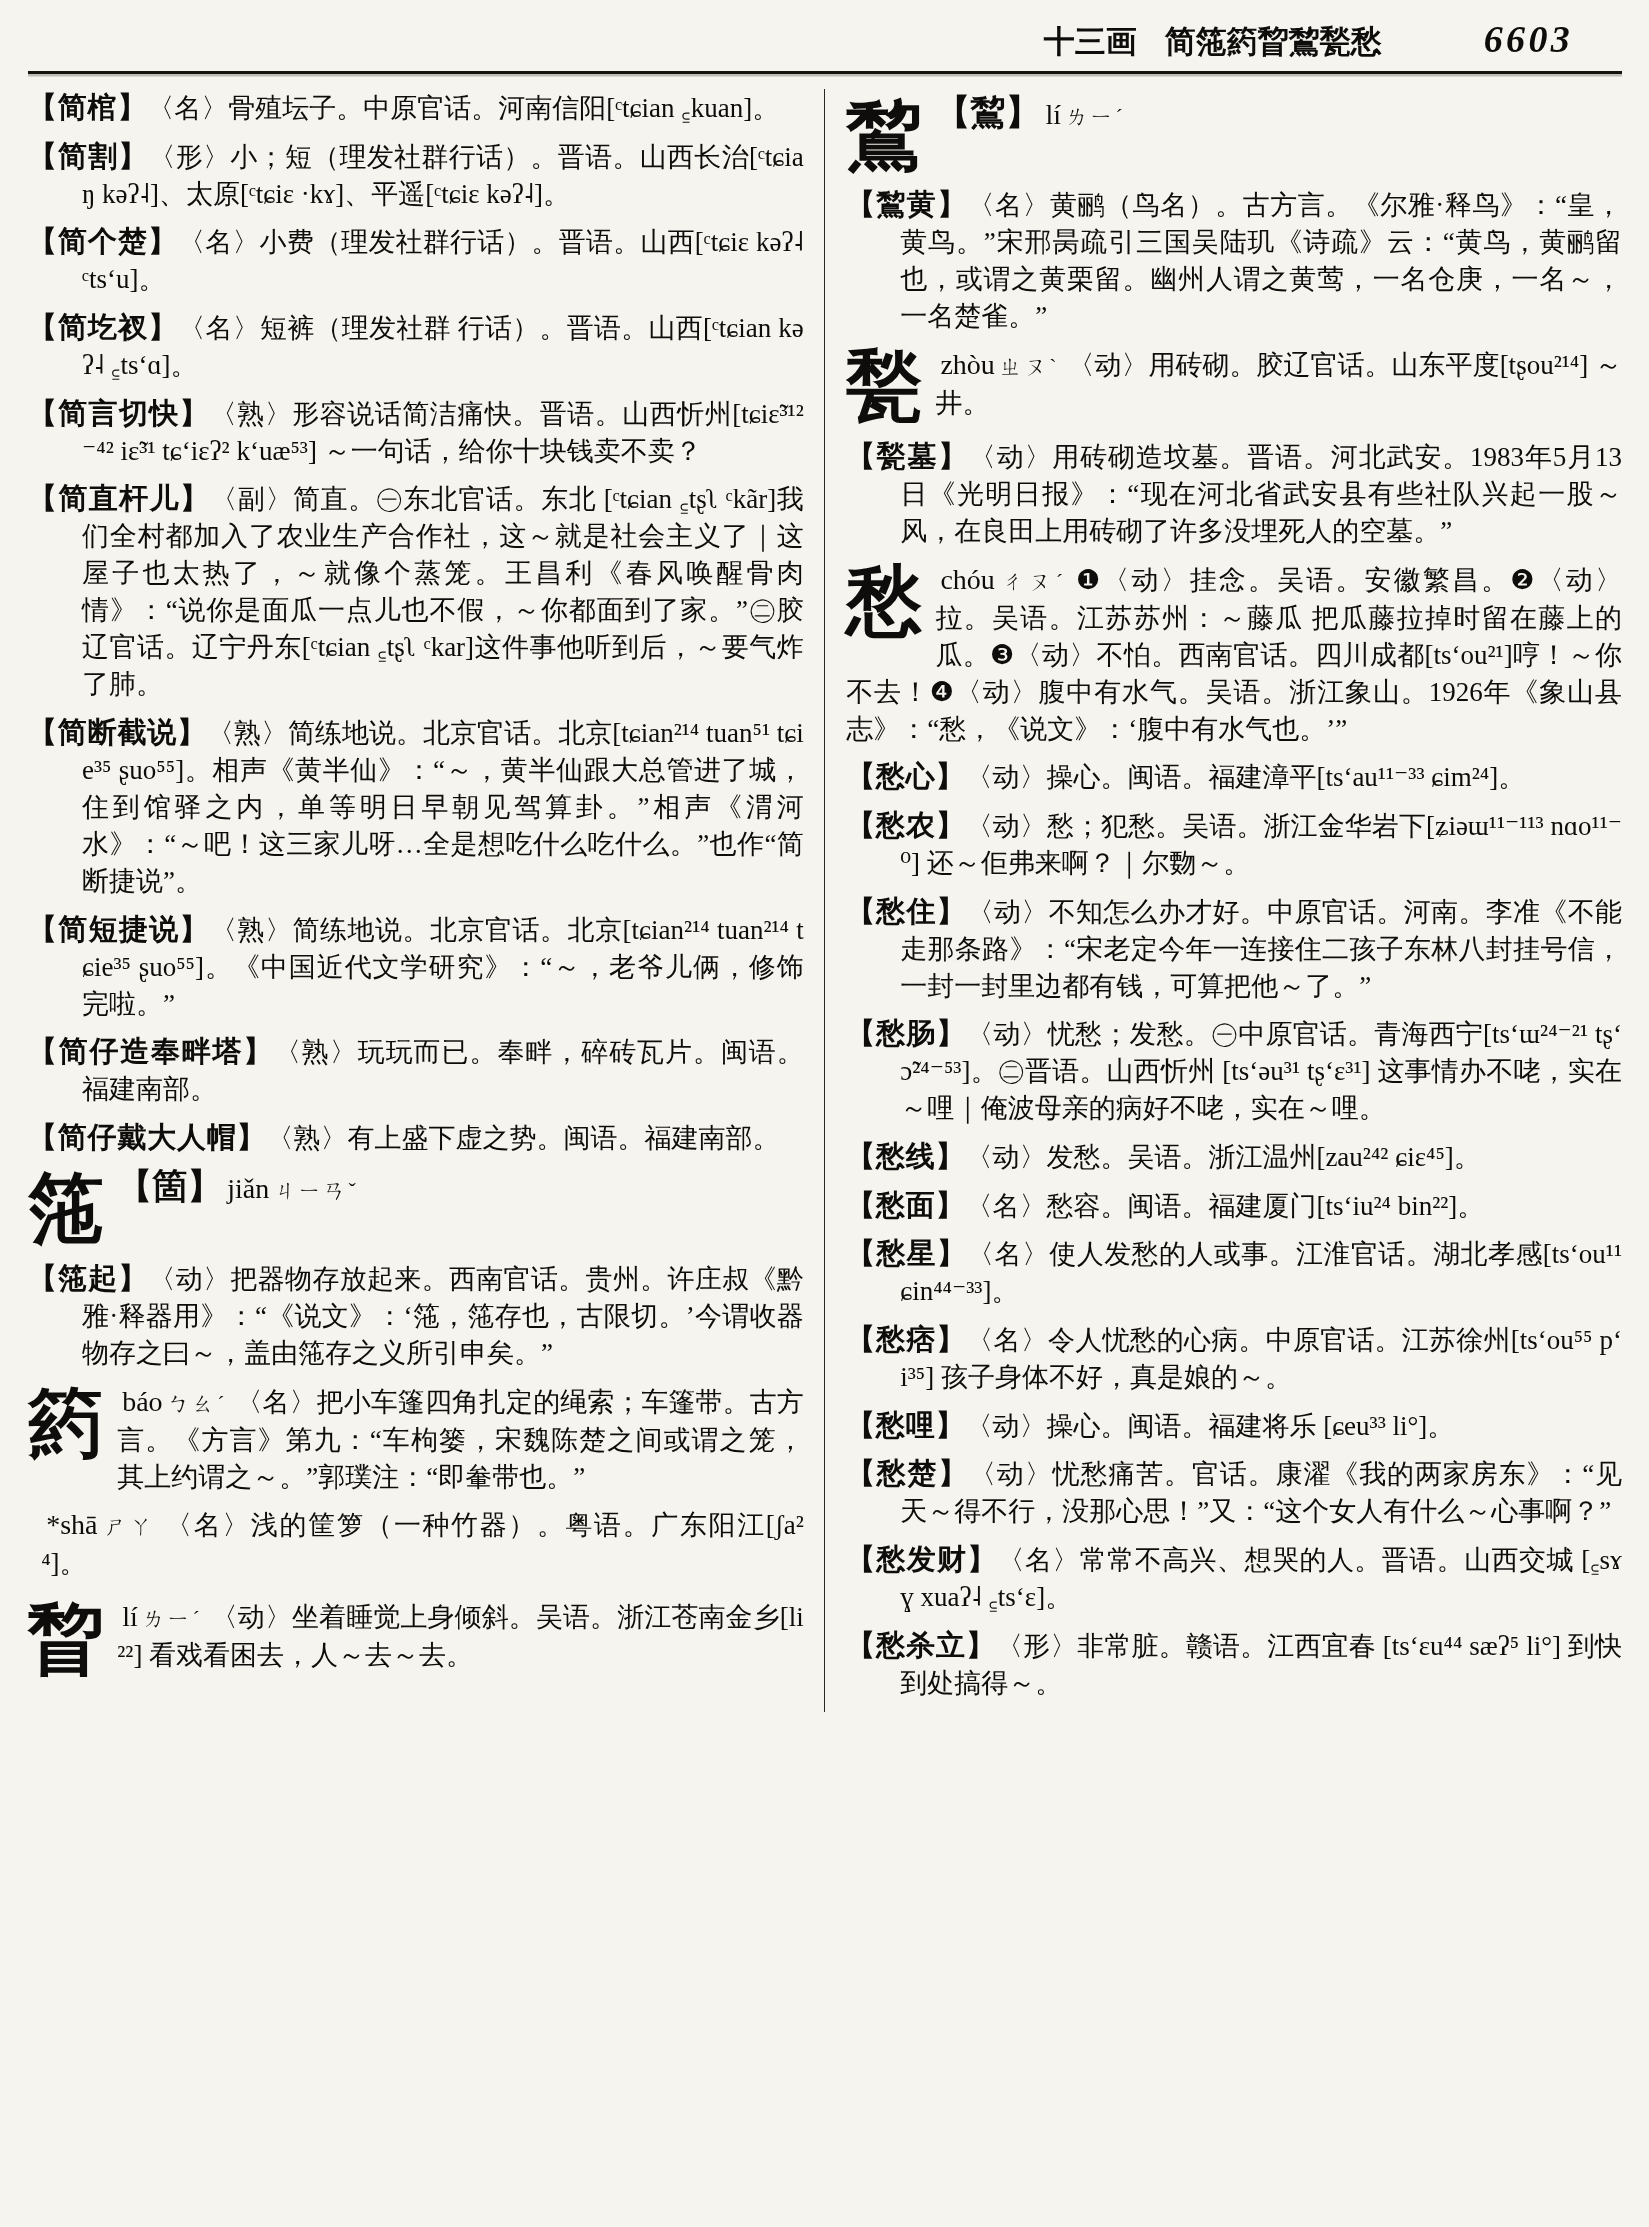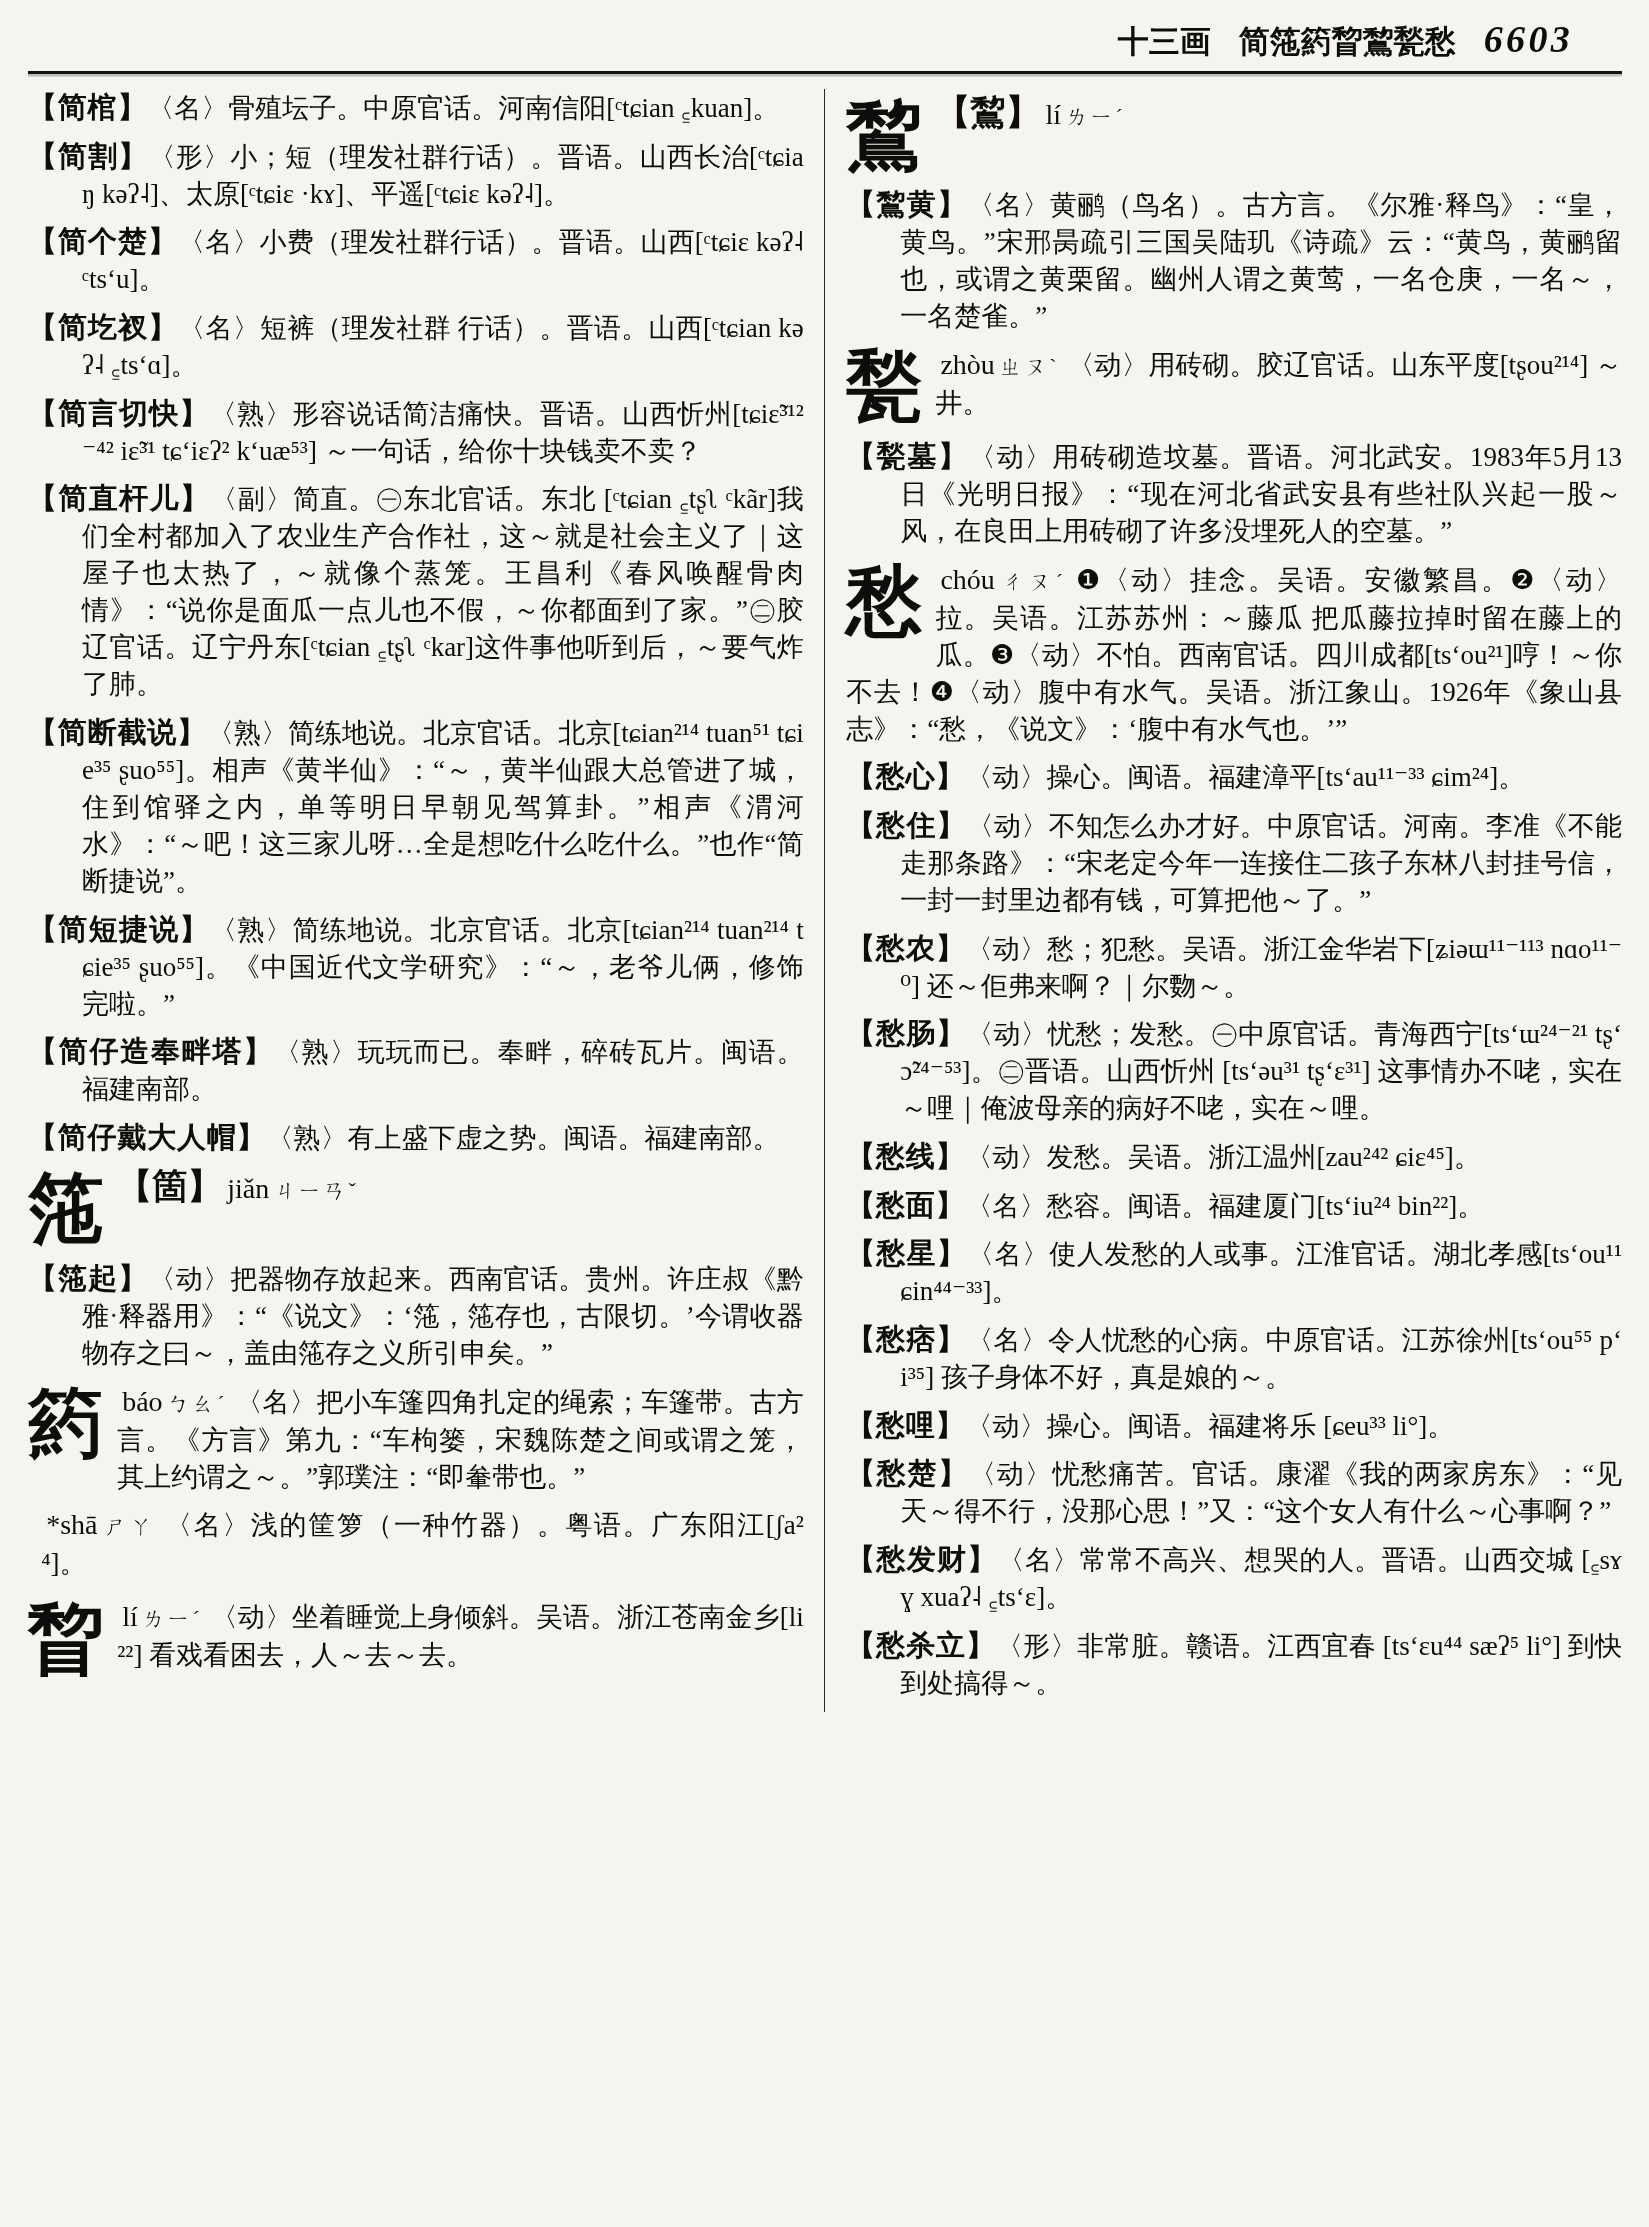--- a/index.html
+++ b/index.html
@@ -9,21 +9,21 @@
     color:#0e0d0b;
     font-family:"Liberation Serif","DejaVu Serif",serif;
     overflow:hidden;
   }
   .page{box-sizing:border-box;width:1650px;height:1991px;padding:11.5px 28px 0 28px;}
   .page-header{
     display:flex;justify-content:flex-end;align-items:baseline;
     font-size:31px;font-weight:bold;
     padding:5px 49px 8.2px 0;gap:28px;
   }
-  .hdr-page{font-style:italic;font-size:38px;letter-spacing:3.3px;}
+  .hdr-page{font-style:italic;font-size:38px;margin-left:74px;letter-spacing:3.3px;}
   .rule{height:3.3px;background:#151310;margin:0 0 15px 0;box-shadow:0 2.5px 0 rgba(20,18,14,.25);}
   .cols{display:flex;align-items:flex-start;}
   .col{width:792px;}
   .col-left{padding-right:20px;}
   .col-right{border-left:1.6px solid #2a2username8;border-left:1.6px solid #2a2824;padding-left:21.4px;}
   .entry{
     font-size:27px;line-height:37px;
     padding-left:54px;text-indent:-54px;
     margin-bottom:10.7px;
     text-align:justify;
@@ -102,22 +102,22 @@
         <span class="bigchar">甃</span><span class="pinyin">zhòu</span><span class="zhuyin">ㄓㄡˋ</span><span class="b">〈动〉用砖砌。胶辽官话。山东平度[tʂou²¹⁴] ～井。</span>
       </div>
 
       <div class="entry"><span class="w">【甃墓】</span><span class="b">〈动〉用砖砌造坟墓。晋语。河北武安。1983年5月13日《光明日报》：“现在河北省武安县有些社队兴起一股～风，在良田上用砖砌了许多没埋死人的空墓。”</span></div>
 
       <div class="entry head">
         <span class="bigchar">愁</span><span class="pinyin">chóu</span><span class="zhuyin">ㄔㄡˊ</span><span class="b">❶〈动〉挂念。吴语。安徽繁昌。❷〈动〉拉。吴语。江苏苏州：～藤瓜 把瓜藤拉掉时留在藤上的瓜。❸〈动〉不怕。西南官话。四川成都[tsʻou²¹]哼！～你不去！❹〈动〉腹中有水气。吴语。浙江象山。1926年《象山县志》：“愁，《说文》：‘腹中有水气也。’”</span>
       </div>
 
       <div class="entry"><span class="w">【愁心】</span><span class="b">〈动〉操心。闽语。福建漳平[tsʻau¹¹⁻³³ ɕim²⁴]。</span></div>
+      <div class="entry"><span class="w">【愁农】</span><span class="b">〈动〉愁；犯愁。吴语。浙江金华岩下[ʑiəɯ¹¹⁻¹¹³ nɑo¹¹⁻⁰] 还～佢弗来啊？｜尔覅～。</span></div>
       <div class="entry"><span class="w">【愁住】</span><span class="b">〈动〉不知怎么办才好。中原官话。河南。李准《不能走那条路》：“宋老定今年一连接住二孩子东林八封挂号信，一封一封里边都有钱，可算把他～了。”</span></div>
-      <div class="entry"><span class="w">【愁农】</span><span class="b">〈动〉愁；犯愁。吴语。浙江金华岩下[ʑiəɯ¹¹⁻¹¹³ nɑo¹¹⁻⁰] 还～佢弗来啊？｜尔覅～。</span></div>
       <div class="entry"><span class="w">【愁肠】</span><span class="b">〈动〉忧愁；发愁。㊀中原官话。青海西宁[tsʻɯ²⁴⁻²¹ tʂʻɔ̃²⁴⁻⁵³]。㊁晋语。山西忻州 [tsʻəu³¹ tʂʻɛ³¹] 这事情办不咾，实在～哩｜俺波母亲的病好不咾，实在～哩。</span></div>
       <div class="entry"><span class="w">【愁线】</span><span class="b">〈动〉发愁。吴语。浙江温州[zau²⁴² ɕiɛ⁴⁵]。</span></div>
       <div class="entry"><span class="w">【愁面】</span><span class="b">〈名〉愁容。闽语。福建厦门[tsʻiu²⁴ bin²²]。</span></div>
       <div class="entry"><span class="w">【愁星】</span><span class="b">〈名〉使人发愁的人或事。江淮官话。湖北孝感[tsʻou¹¹ ɕin⁴⁴⁻³³]。</span></div>
       <div class="entry"><span class="w">【愁痞】</span><span class="b">〈名〉令人忧愁的心病。中原官话。江苏徐州[tsʻou⁵⁵ pʻi³⁵] 孩子身体不好，真是娘的～。</span></div>
       <div class="entry"><span class="w">【愁哩】</span><span class="b">〈动〉操心。闽语。福建将乐 [ɕeu³³ li°]。</span></div>
       <div class="entry"><span class="w">【愁楚】</span><span class="b">〈动〉忧愁痛苦。官话。康濯《我的两家房东》：“见天～得不行，没那心思！”又：“这个女人有什么～心事啊？”</span></div>
       <div class="entry"><span class="w">【愁发财】</span><span class="b">〈名〉常常不高兴、想哭的人。晋语。山西交城 [꜁sɤɣ xuaʔ˨ ꜁tsʻɛ]。</span></div>
       <div class="entry"><span class="w">【愁杀立】</span><span class="b">〈形〉非常脏。赣语。江西宜春 [tsʻɛu⁴⁴ sæʔ⁵ li°] 到快到处搞得～。</span></div>
 

